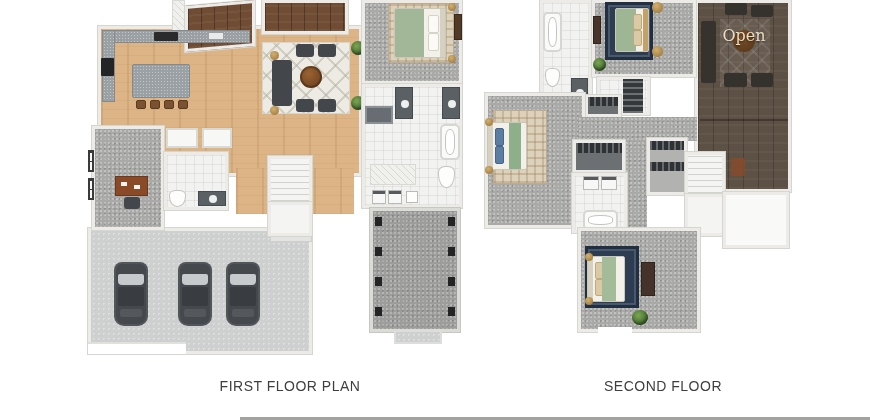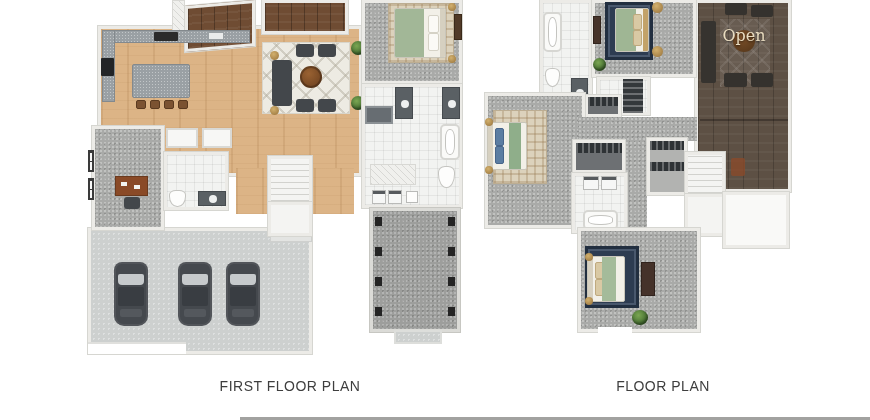--- a/index.html
+++ b/index.html
@@ -283,15 +283,15 @@
     <div class="blanket" style="left:38%;width:40%;background:#a4bb9a;"></div>
   </div>
   <div class="f gold" style="left:100px;top:253px;width:8px;height:8px;"></div>
   <div class="f gold" style="left:100px;top:297px;width:8px;height:8px;"></div>
   <div class="f" style="left:156px;top:262px;width:14px;height:34px;background:#45322a;border:1px solid #30221c;"></div>
   <div class="f plant" style="left:147px;top:310px;width:16px;height:15px;"></div>
   <div class="f" style="left:113px;top:327px;width:34px;height:9px;background:#ffffff;"></div>
 </div>
 
 <div class="plan-label" style="left:100px;top:378px;width:380px;">FIRST FLOOR PLAN</div>
-<div class="plan-label" style="left:518px;top:378px;width:290px;">FLOOR PLAN</div>
+<div class="plan-label" style="left:518px;top:378px;width:290px;">SECOND FLOOR</div>
 
 <div class="bottom-strip" style="left:240px;top:417px;width:630px;height:3px;"></div>
 
 </body></html>

